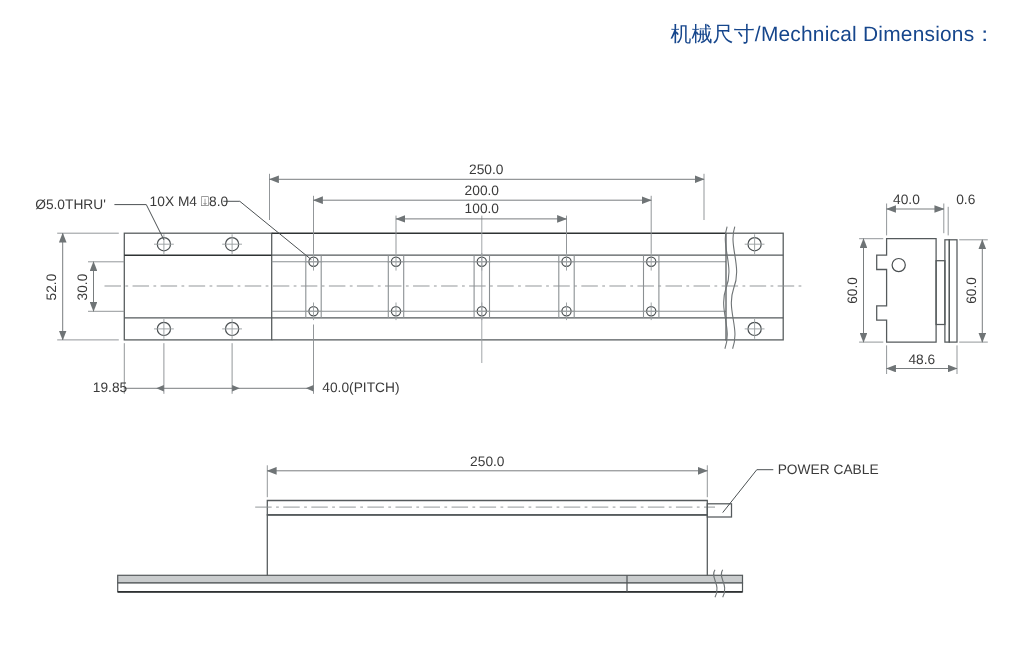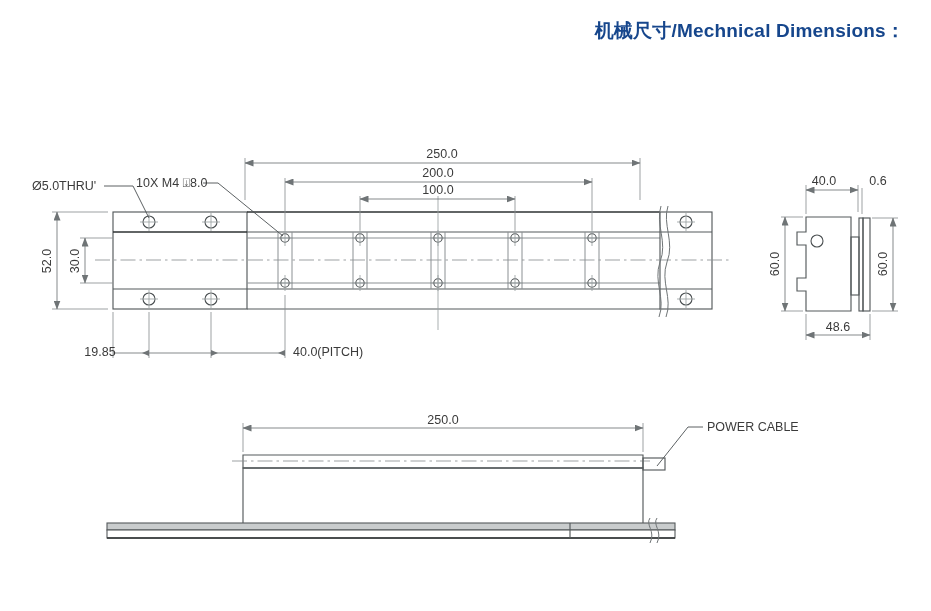--- a/index.html
+++ b/index.html
@@ -3,21 +3,21 @@
 <meta charset="utf-8">
 <style>
   html,body{margin:0;padding:0;background:#ffffff;}
   body{
     width:931px;height:611px;position:relative;overflow:hidden;
     font-family:"Liberation Sans","DejaVu Sans",sans-serif;
     color:#3b3b3b;
   }
   #title{
     position:absolute; right:26px; top:18px;
-    font-size:19px; font-weight:bold; letter-spacing:.2px;
+    font-size:19px; font-weight:normal; letter-spacing:.2px;
     color:#16468c; white-space:nowrap;
   }
   svg{position:absolute;left:0;top:0;}
   .obj{fill:none;stroke:#555a5c;stroke-width:1.15;}
   .obj-dark{fill:none;stroke:#2e3233;stroke-width:1.5;}
   .thin{fill:none;stroke:#8b9093;stroke-width:1;}
   .dim{fill:none;stroke:#6f7476;stroke-width:.85;}
   .ext{fill:none;stroke:#8b9093;stroke-width:.85;}
   .center{fill:none;stroke:#8b9093;stroke-width:.85;
           stroke-dasharray:15 4 2.5 4;}

